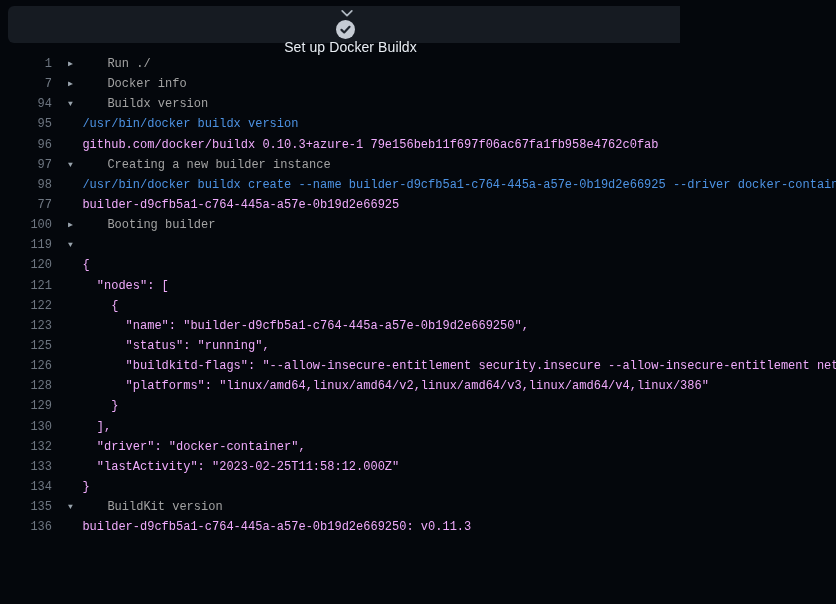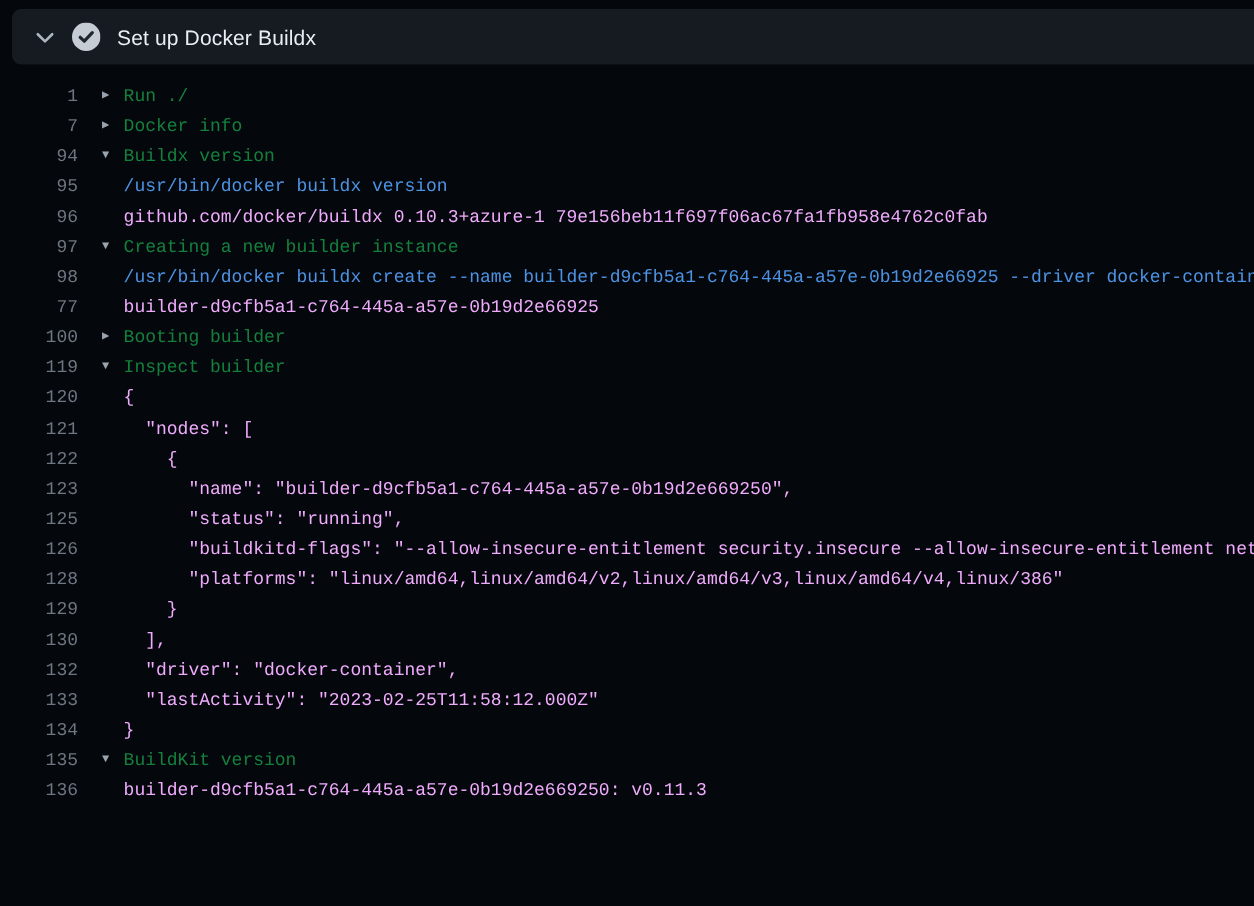--- a/index.html
+++ b/index.html
@@ -8,27 +8,28 @@
     background: #04070c;
     font-family: "Liberation Sans", sans-serif;
     position: relative;
   }
   .screen { width: 836px; height: 604px; position: relative; overflow: hidden; }
 
   
   .step-header {
     position: absolute;
     left: 8px; top: 6px;
-    width: 828px; height: 37px;
+    width: 672px; height: 37px;
     background: #161b22;
     border-radius: 6px 0 0 6px;
     display: flex;
     align-items: center;
     padding-left: 13px;
     cursor: pointer;
+    flex-direction: column;
   }
   .chev { display: inline-flex; align-items: center; justify-content: center; width: 18px; height: 18px; margin-right: 8px; }
   .status-icon { display: inline-flex; align-items: center; justify-content: center; width: 20px; height: 20px; margin-right: 11px; }
   .step-title {
     color: #e9eef4;
     font-size: 14px;
     font-weight: 500;
     letter-spacing: 0.1px;
   }
 
@@ -56,21 +57,21 @@
   }
   .content { margin-left: 16px; display: flex; }
   .arrow {
     display: inline-block;
     width: 14.4px;
     font-size: 8px;
     color: #9aa4ae;
     line-height: 20.15px;
   }
   .line.group-collapsed .text,
-  .line.group-expanded .text { color: #15803d; }
+  .line.group-expanded .text { color: #a3a3a3; margin-left: 25px; }
   .line.group-collapsed, .line.group-expanded { cursor: pointer; }
   .line.command .content, .line.output .content { padding-left: 14.4px; }
   .line.command .text { color: #4d93e4; }
   .line.output .text { color: #f0abfc; font-family: Liberation Mono, monospace; }
 </style>
 </head>
 <body>
 
 <div class="screen">
 
@@ -92,21 +93,21 @@
   <div class="log" id="log">
       <div class="line group-collapsed"><span class="num">1</span><span class="content"><span class="arrow">▶</span><span class="text">Run ./</span></span></div>
       <div class="line group-collapsed"><span class="num">7</span><span class="content"><span class="arrow">▶</span><span class="text">Docker info</span></span></div>
       <div class="line group-expanded"><span class="num">94</span><span class="content"><span class="arrow">▼</span><span class="text">Buildx version</span></span></div>
       <div class="line command"><span class="num">95</span><span class="content"><span class="text">/usr/bin/docker buildx version</span></span></div>
       <div class="line output"><span class="num">96</span><span class="content"><span class="text">github.com/docker/buildx 0.10.3+azure-1 79e156beb11f697f06ac67fa1fb958e4762c0fab</span></span></div>
       <div class="line group-expanded"><span class="num">97</span><span class="content"><span class="arrow">▼</span><span class="text">Creating a new builder instance</span></span></div>
       <div class="line command"><span class="num">98</span><span class="content"><span class="text">/usr/bin/docker buildx create --name builder-d9cfb5a1-c764-445a-a57e-0b19d2e66925 --driver docker-container</span></span></div>
       <div class="line output"><span class="num">77</span><span class="content"><span class="text">builder-d9cfb5a1-c764-445a-a57e-0b19d2e66925</span></span></div>
       <div class="line group-collapsed"><span class="num">100</span><span class="content"><span class="arrow">▶</span><span class="text">Booting builder</span></span></div>
-      <div class="line group-expanded"><span class="num">119</span><span class="content"><span class="arrow">▼</span><span class="text">Inspect builder</span></span></div>
+      <div class="line group-expanded"><span class="num">119</span><span class="content"><span class="arrow">▼</span></span></div>
       <div class="line output"><span class="num">120</span><span class="content"><span class="text">{</span></span></div>
       <div class="line output"><span class="num">121</span><span class="content"><span class="text">  "nodes": [</span></span></div>
       <div class="line output"><span class="num">122</span><span class="content"><span class="text">    {</span></span></div>
       <div class="line output"><span class="num">123</span><span class="content"><span class="text">      "name": "builder-d9cfb5a1-c764-445a-a57e-0b19d2e669250",</span></span></div>
       <div class="line output"><span class="num">125</span><span class="content"><span class="text">      "status": "running",</span></span></div>
       <div class="line output"><span class="num">126</span><span class="content"><span class="text">      "buildkitd-flags": "--allow-insecure-entitlement security.insecure --allow-insecure-entitlement network</span></span></div>
       <div class="line output"><span class="num">128</span><span class="content"><span class="text">      "platforms": "linux/amd64,linux/amd64/v2,linux/amd64/v3,linux/amd64/v4,linux/386"</span></span></div>
       <div class="line output"><span class="num">129</span><span class="content"><span class="text">    }</span></span></div>
       <div class="line output"><span class="num">130</span><span class="content"><span class="text">  ],</span></span></div>
       <div class="line output"><span class="num">132</span><span class="content"><span class="text">  "driver": "docker-container",</span></span></div>

